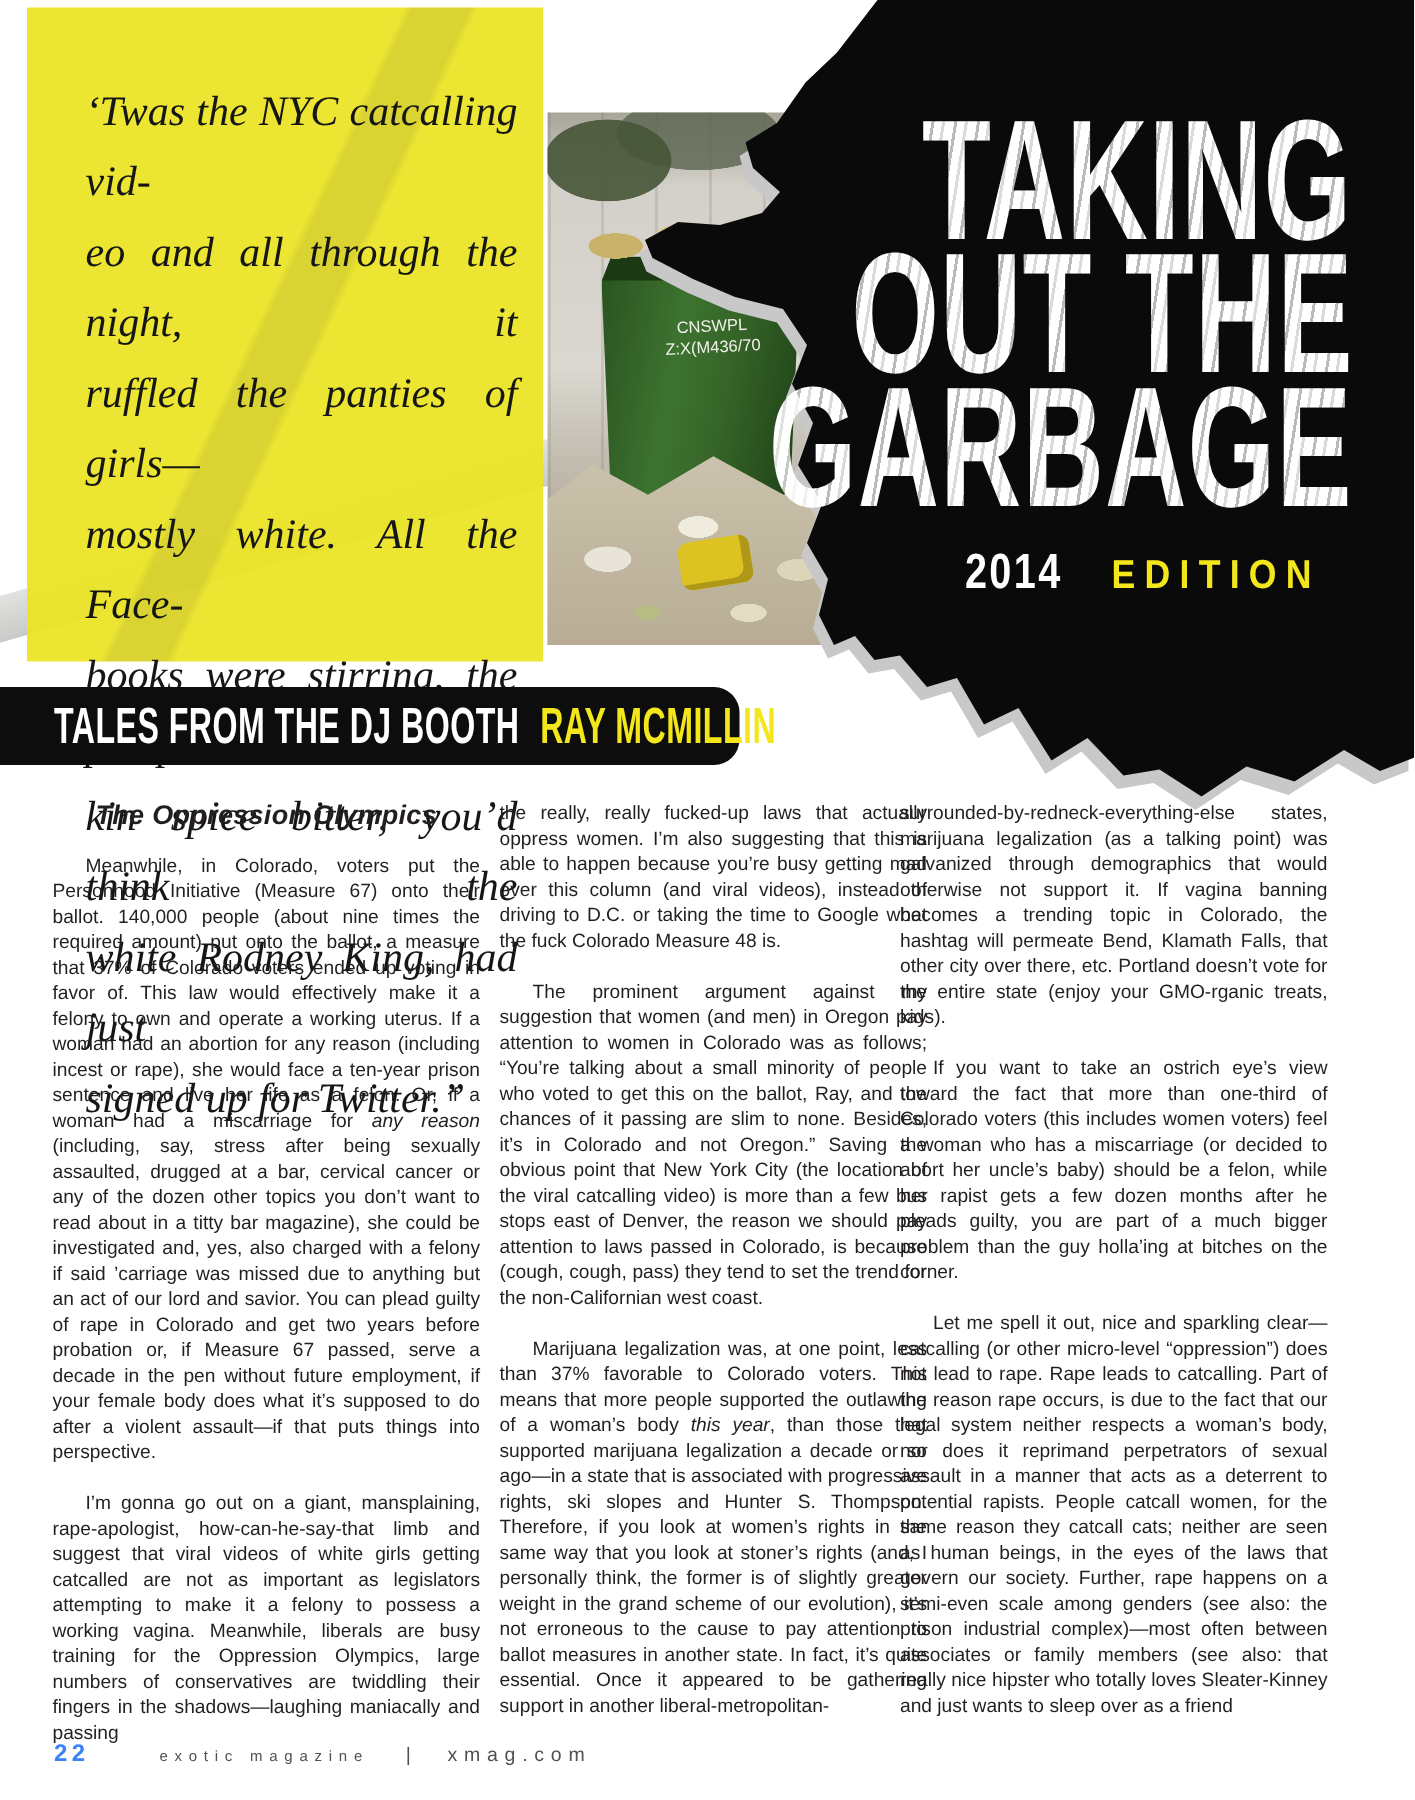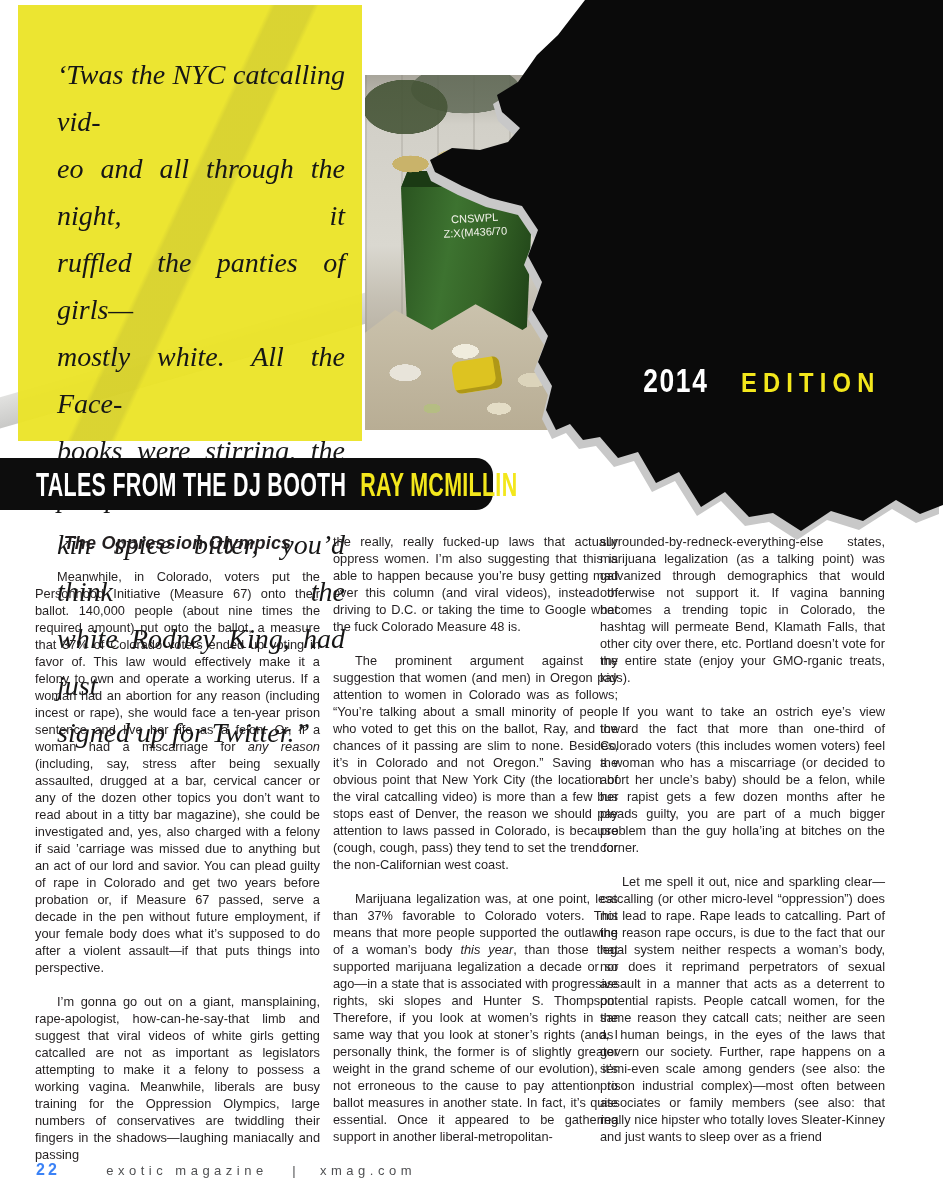--- a/index.html
+++ b/index.html
@@ -93,21 +93,21 @@
   .col1{left:0;} .col2{left:298px;} .col3{left:565px;}
   .col-head{font-weight:bold;font-style:italic;font-size:18px;text-align:center;
             margin:2px 0 16px 0;letter-spacing:.2px;}
   .para{text-align:justify;text-indent:22px;margin:0 0 17px 0;}
   .para.noind{text-indent:0;}
   .it{font-style:italic;}
 
   
   .footer{position:absolute;left:36px;top:1161px;z-index:2;white-space:nowrap;}
   .pnum{color:#3b82f6;font-weight:bold;font-size:16px;letter-spacing:3px;}
-  .fmag{color:#4f5052;font-size:13px;letter-spacing:4.5px;margin-left:42px;}
+  .fmag{color:#4f5052;font-size:10px;letter-spacing:4.5px;margin-left:42px;}
   .fdiv{color:#4f5052;font-size:13px;margin:0 20px;}
   .fsite{color:#4f5052;font-size:13px;letter-spacing:4.5px;}
 </style>
 </head>
 <body>
 
 <div class="page">
 
   <div class="under-band"></div>
 
@@ -137,20 +137,25 @@
         <div class="qline">white Rodney King, had just</div>
         <div class="qline qlast">signed up for Twitter.”</div>
       </div>
   </div>
 
   <svg class="torn" viewBox="0 0 563 575" aria-hidden="true">
     <path fill="#c8c8c8" transform="translate(-4,9)" d="M205 0 L563 0 L563 505 L540 514 L516 500 L483 521 L451 511 L421 531 L393 513 L369 517 L345 492 L321 507 L299 472 L276 483 L258 452 L238 458 L220 437 L203 440 L190 424 L176 430 L166 410 L172 386 L158 362 L168 336 L152 310 L162 282 L148 256 L158 230 L142 206 L110 198 L82 186 L55 172 L50 160 L72 148 L100 150 L128 142 L140 128 L122 112 L117 95 L138 82 L157 55 L178 35 Z"></path>
     <path fill="#0a0a0a" d="M205 0 L563 0 L563 505 L540 514 L516 500 L483 521 L451 511 L421 531 L393 513 L369 517 L345 492 L321 507 L299 472 L276 483 L258 452 L238 458 L220 437 L203 440 L190 424 L176 430 L166 410 L172 386 L158 362 L168 336 L152 310 L162 282 L148 256 L158 230 L142 206 L110 198 L82 186 L55 172 L50 160 L72 148 L100 150 L128 142 L140 128 L122 112 L117 95 L138 82 L157 55 L178 35 Z"></path>
   </svg>
 
+  <div class="headline">
+    <div class="hline"><span>TAKING</span></div>
+    <div class="hline"><span>OUT THE</span></div>
+    <div class="hline"><span>GARBAGE</span></div>
+  </div>
   <div class="edition-row">
     <span class="year">2014</span>
     <span class="ed">EDITION</span>
   </div>
 
   <div class="banner">
     <span class="btext">
       <span class="bwhite">TALES FROM THE DJ BOOTH</span>
       <span class="byellow">RAY MCMILLIN</span>
     </span>

